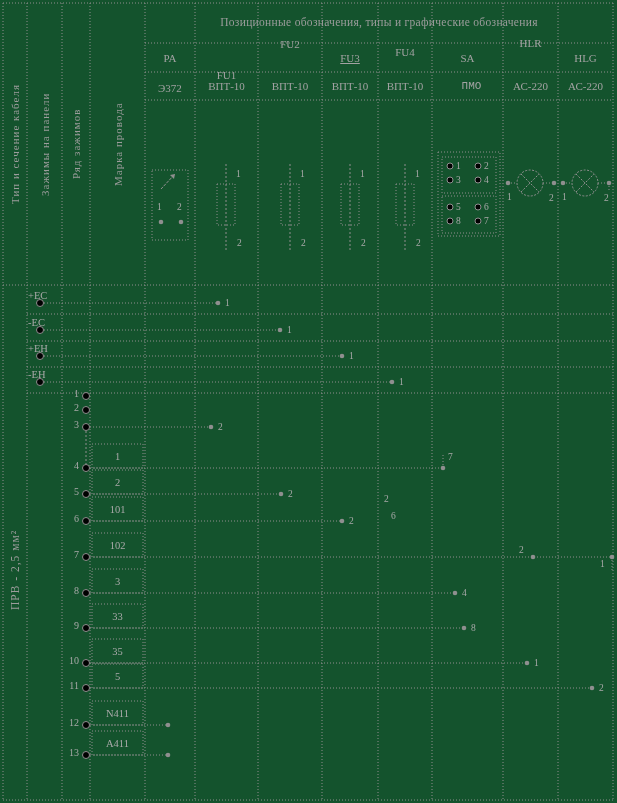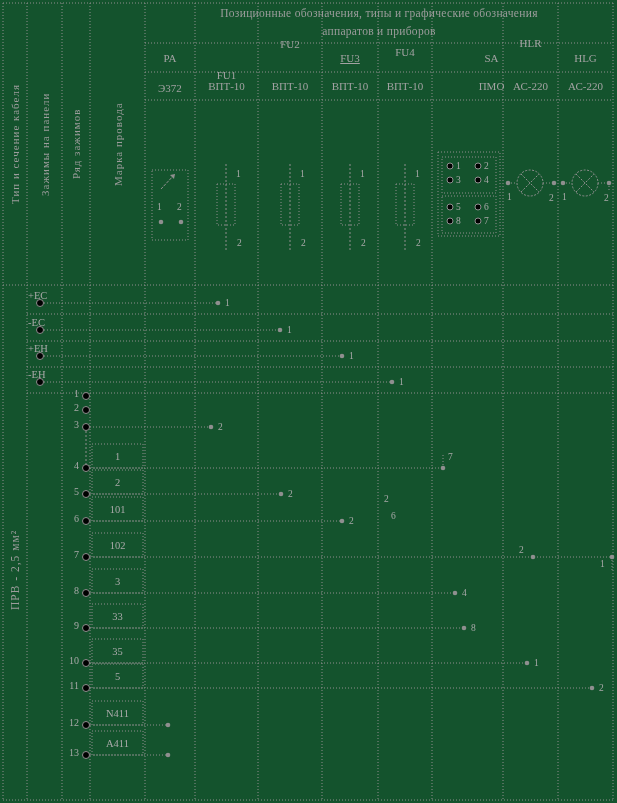--- a/index.html
+++ b/index.html
@@ -14,21 +14,20 @@
           display:flex;align-items:center;justify-content:center;letter-spacing:1px;}
   .svgtext{font-family:"Liberation Serif", serif;}
 </style>
 </head>
 <body>
 
 <div class="screen">
 
   <div class="abs center title" style="left:145px;top:3px;width:468px;height:40px;flex-direction:column;">
     <div>Позиционные обозначения, типы и графические обозначения</div>
-    <div>аппаратов и приборов</div>
   </div>
 
   <div class="abs vlabel" style="left:3px;top:3px;width:24px;height:282px;">Тип и сечение кабеля</div>
   <div class="abs vlabel" style="left:27px;top:3px;width:35px;height:282px;">Зажимы на панели</div>
   <div class="abs vlabel" style="left:62px;top:3px;width:28px;height:282px;">Ряд зажимов</div>
   <div class="abs vlabel" style="left:90px;top:3px;width:55px;height:282px;">Марка провода</div>
 
   <div class="abs vlabel" style="left:3px;top:420px;width:24px;height:300px;font-size:11.5px;">ПРВ - 2,5 мм²</div>
 
   <svg id="cv" width="617" height="803" viewBox="0 0 617 803">
@@ -226,20 +225,20 @@
       <div class="abs center cell" style="left: 145px; top: 43px; width: 50px; height: 29px; text-align: center;">PA</div>
       <div class="abs center cell" style="left: 145px; top: 74px; width: 50px; height: 28px;">Э372</div>
       <div class="abs center cell" style="left: 195px; top: 60px; width: 63px; height: 29px;">FU1</div>
       <div class="abs center cell" style="left: 195px; top: 72px; width: 63px; height: 28px;">ВПТ-10</div>
       <div class="abs center cell" style="left: 258px; top: 29px; width: 64px; height: 29px;">FU2</div>
       <div class="abs center cell" style="left: 258px; top: 72px; width: 64px; height: 28px;">ВПТ-10</div>
       <div class="abs center cell" style="left: 322px; top: 43px; width: 56px; height: 29px; text-decoration: underline;">FU3</div>
       <div class="abs center cell" style="left: 322px; top: 72px; width: 56px; height: 28px;">ВПТ-10</div>
       <div class="abs center cell" style="left: 378px; top: 37px; width: 54px; height: 29px;">FU4</div>
       <div class="abs center cell" style="left: 378px; top: 72px; width: 54px; height: 28px;">ВПТ-10</div>
-      <div class="abs center cell" style="left: 456px; top: 43px; width: 71px; height: 29px;">SA</div>
-      <div class="abs center cell" style="left: 456px; top: 72px; width: 71px; height: 28px;">ПМО</div>
+      <div class="abs center cell" style="left: 432px; top: 43px; width: 71px; height: 29px;">SA</div>
+      <div class="abs center cell" style="left: 436px; top: 72px; width: 71px; height: 28px; font-family: Liberation Mono, monospace;">ПМО</div>
       <div class="abs center cell" style="left: 503px; top: 28px; width: 55px; height: 29px;">HLR</div>
       <div class="abs center cell" style="left: 503px; top: 72px; width: 55px; height: 28px;">АС-220</div>
       <div class="abs center cell" style="left: 558px; top: 43px; width: 55px; height: 29px; text-align: right;">HLG</div>
       <div class="abs center cell" style="left: 558px; top: 72px; width: 55px; height: 28px;">АС-220</div>
     </div>
 </div>
 
 </body></html>

